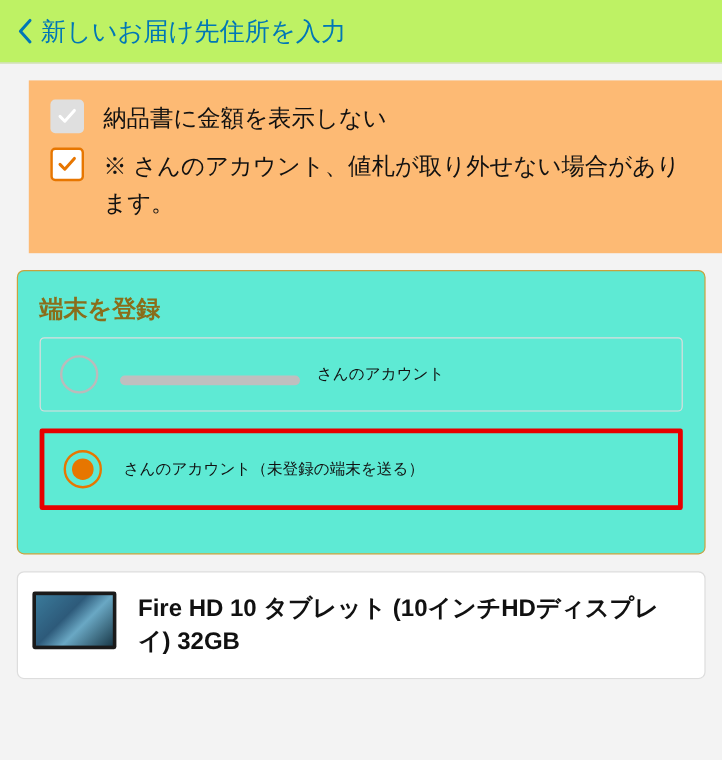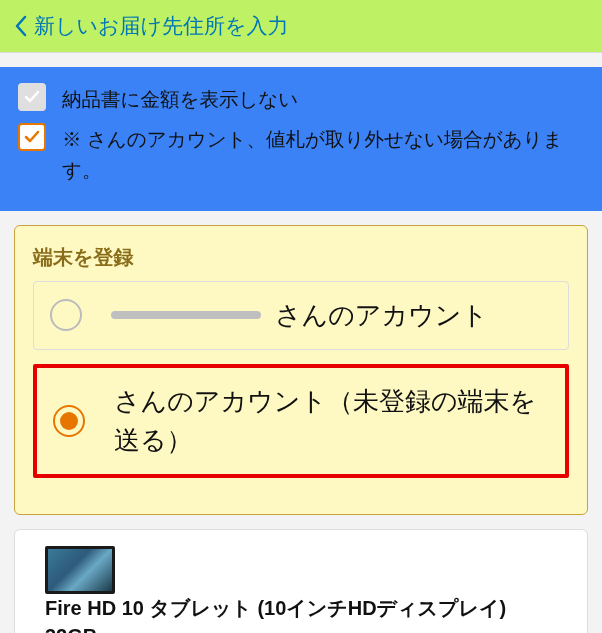--- a/index.html
+++ b/index.html
@@ -25,23 +25,24 @@
       height: 24px;
       margin-right: 6px;
       flex-shrink: 0;
     }
     .header-title {
       color: #0077b6;
       font-size: 21px;
       font-weight: 400;
     }
     .section {
-      background: #3b82f6;
+      background: #fdba74;
       margin-top: 14px;
       padding: 16px 18px;
+      margin-left: 24px;
     }
     .checkbox-row {
       display: flex;
       align-items: flex-start;
       margin-bottom: 8px;
     }
     .checkbox {
       width: 28px;
       height: 28px;
       border-radius: 4px;
@@ -63,21 +64,21 @@
     }
     .checkbox.checked svg path {
       stroke: #e77600;
     }
     .checkbox-label {
       font-size: 19.5px;
       line-height: 1.6;
       padding-top: 1px;
     }
     .register-box {
-      background: #fef9c3;
+      background: #5eead4;
       margin: 14px 14px 0 14px;
       border: 1px solid #c8a23d;
       border-radius: 6px;
       padding: 18px 18px 22px 18px;
     }
     .register-title {
       color: #8a6d1a;
       font-size: 20px;
       font-weight: 700;
       margin-bottom: 10px;
@@ -116,44 +117,42 @@
       position: absolute;
       width: 18px;
       height: 18px;
       background: #e77600;
       border-radius: 50%;
       top: 50%;
       left: 50%;
       transform: translate(-50%, -50%);
     }
     .radio-label {
-      font-size: 26px;
+      font-size: 13px;
       line-height: 1.5;
       display: flex;
-      align-items: center;
+      align-items: flex-end;
       flex: 1;
-      margin-left: 11px;
     }
     .name-blank {
       display: inline-block;
       width: 150px;
       height: 8px;
       background: #bfbfbf;
       border-radius: 4px;
       margin-right: 14px;
     }
     .product-section {
       background: #fff;
       margin: 14px 14px 0 14px;
       border: 1px solid #ddd;
       border-radius: 6px;
-      padding: 16px 30px;
+      padding: 16px 12px;
       display: flex;
       align-items: flex-start;
-      flex-direction: column;
     }
     .product-image {
       width: 70px;
       height: 48px;
       flex-shrink: 0;
       margin-right: 18px;
       background: #1a1a1a;
       border-radius: 2px;
       position: relative;
       overflow: hidden;

